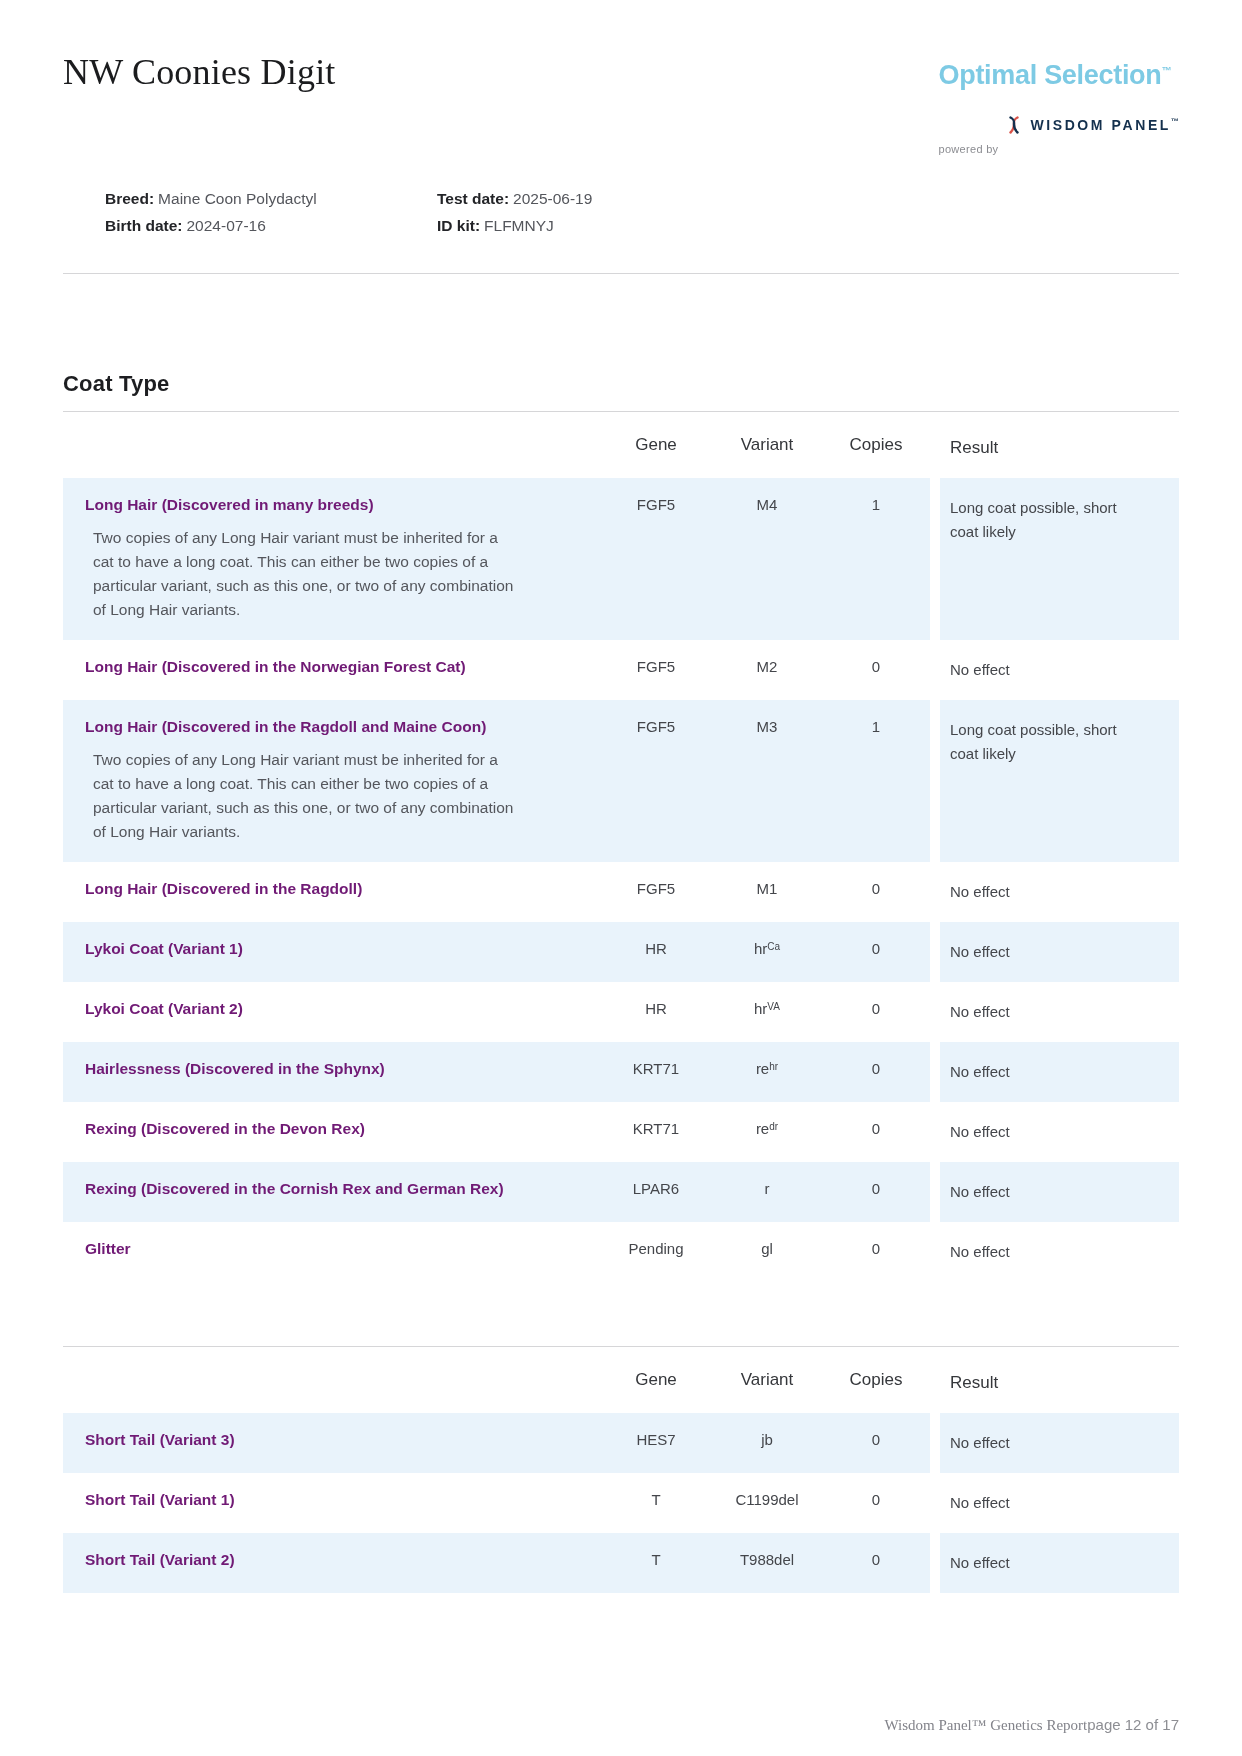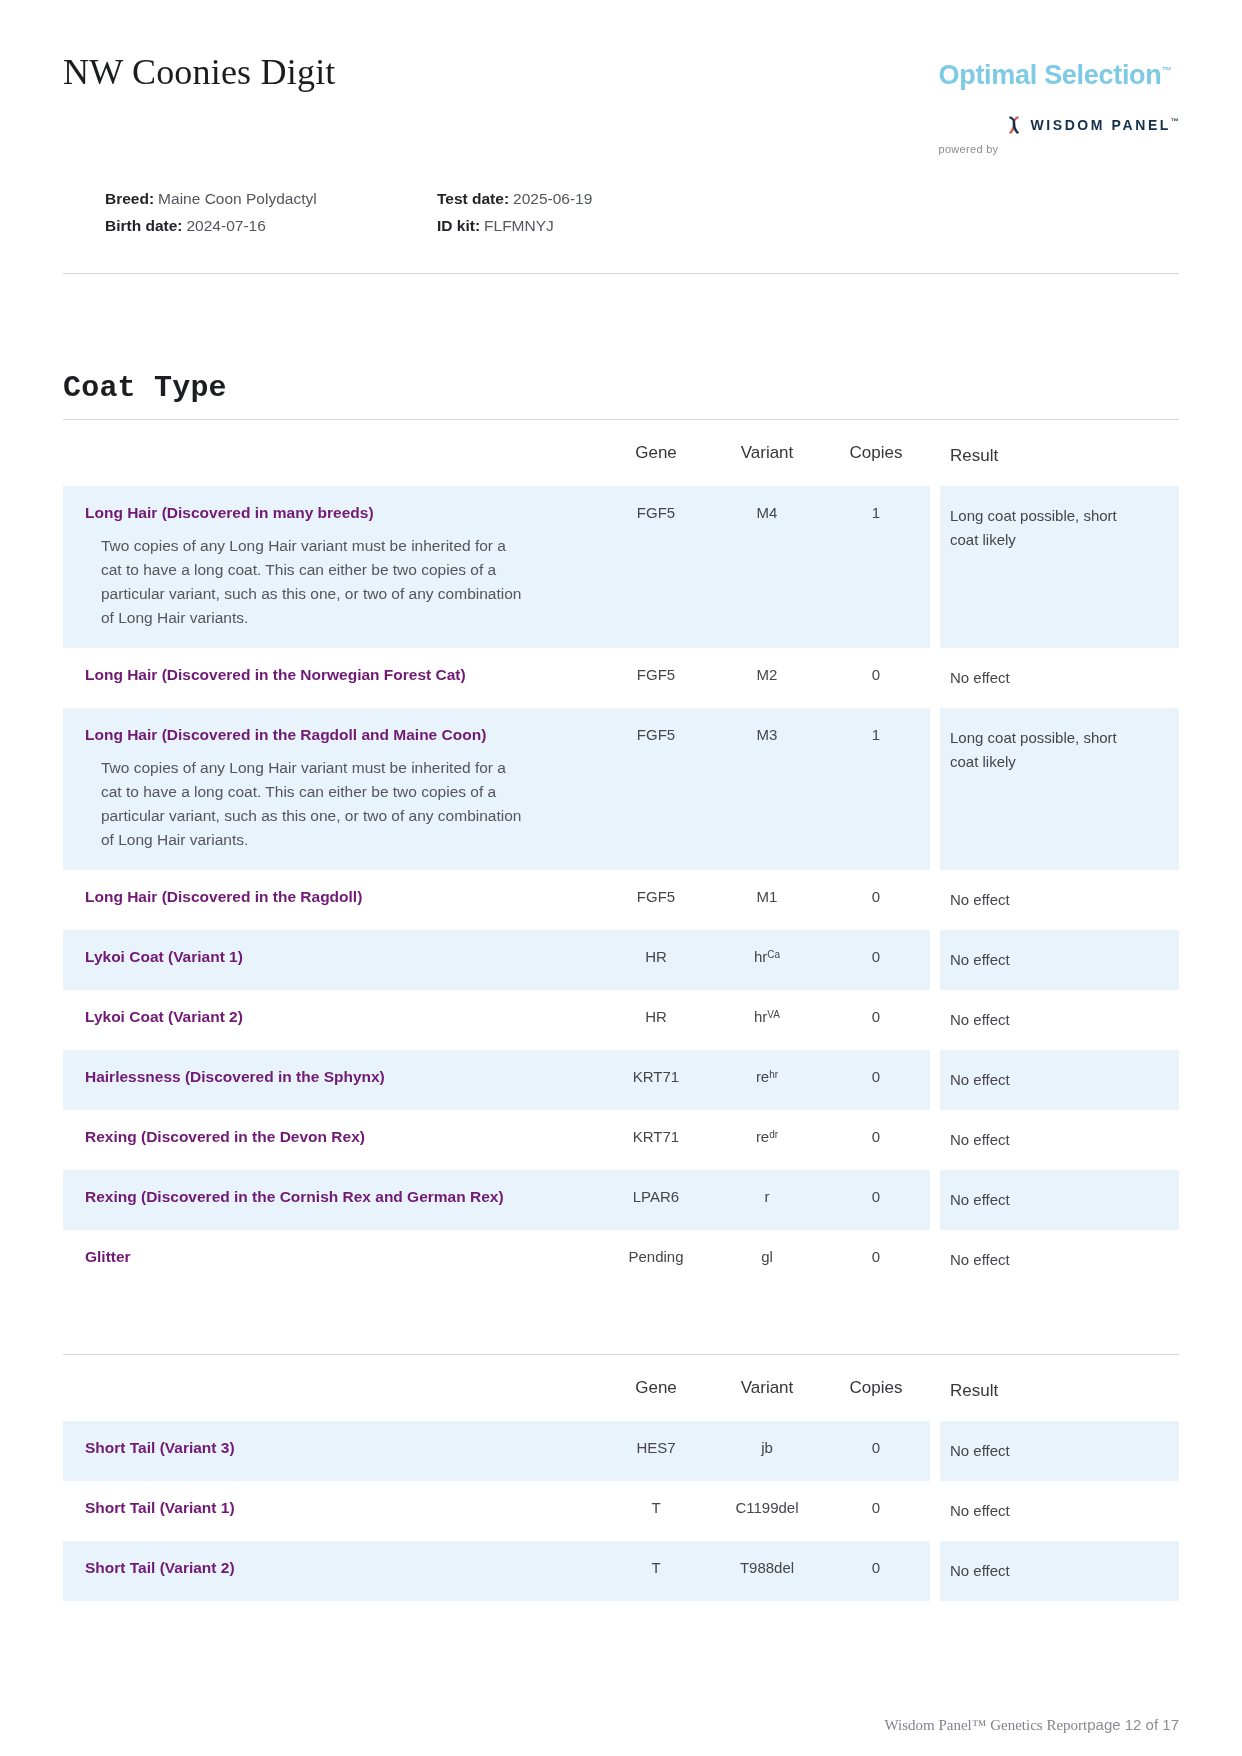--- a/index.html
+++ b/index.html
@@ -35,35 +35,35 @@
   
   .meta{margin-top:30px;display:grid;grid-template-columns:332px 1fr;font-size:15.5px;line-height:27px;margin-left:42px;}
   .meta .lbl{font-weight:bold;color:#232428;}
   .meta .val{color:var(--gray);margin-left:4px;}
 
   .top-divider{height:1px;background:var(--divider);margin-top:34px;}
 
   
   section.gsec{margin-top:97px;}
   section.gsec + section.gsec{margin-top:64px;}
-  h2.section-heading{font-size:30px;font-weight:bold;color:#1d1e21;margin:0 0 14px 0;letter-spacing:0.2px;font-family:Liberation Mono, monospace;}
+  h2.section-heading{font-size:22px;font-weight:bold;color:#1d1e21;margin:0 0 14px 0;letter-spacing:0.2px;}
   .section-divider{height:1px;background:var(--divider);margin-bottom:24px;}
 
   .gtable{width:100%;}
   .trow{display:grid;grid-template-columns:1fr 112px 110px 108px 10px 239px;}
   .trow.thead{margin-bottom:18px;}
   .thead .cell{padding:0;font-size:17px;color:#35373b;background:transparent !important;}
   .cell{padding:18px 0;font-size:15px;line-height:18px;color:var(--cellink);}
   .trow.hl .cell{background:var(--row-blue);}
   .gapcell{background:transparent;}
   .cell.desc{padding-left:22px;padding-right:40px;}
   .cell.cc{text-align:center;}
   .cell.rc{padding-left:10px;padding-right:48px;line-height:24px;}
   .row-name{font-weight:bold;font-size:15.5px;line-height:18px;color:#701a75;}
-  .row-desc{margin:12px 0 0 16px;font-size:15.5px;line-height:24px;color:var(--gray);max-width:425px;}
+  .row-desc{margin:12px 0 0 8px;font-size:15.5px;line-height:24px;color:var(--gray);max-width:425px;}
   sup.vsup{font-size:10px;line-height:0;vertical-align:4px;letter-spacing:0;}
 
   
   .footer{margin-top:auto;display:flex;justify-content:flex-end;align-items:baseline;padding-bottom:2px;}
   .f-left{font-family:"Liberation Serif",serif;font-size:15px;color:var(--footer-gray);}
   .f-right{font-size:15px;color:#8d8e93;}
 </style>
 </head>
 <body>
 

